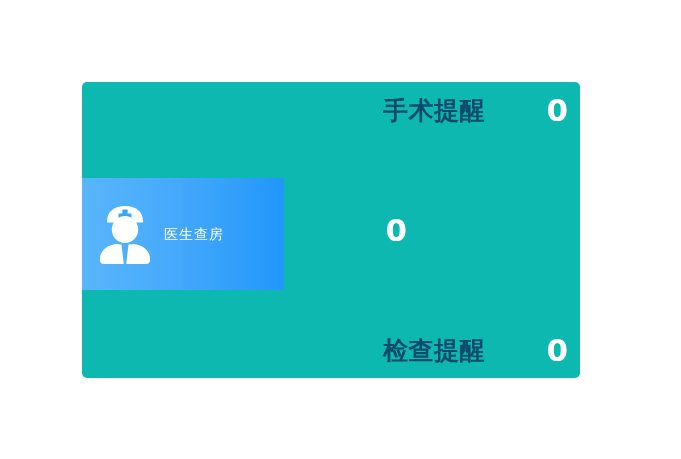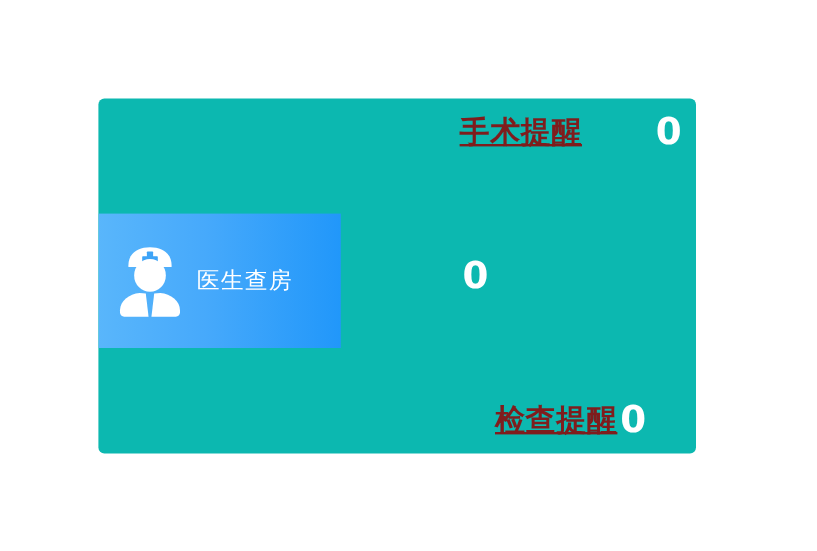--- a/index.html
+++ b/index.html
@@ -49,21 +49,21 @@
 
   .doctor-icon {
     width: 58px;
     height: 62px;
     flex: 0 0 auto;
     display: block;
   }
 
   .feature-label {
     color: #ffffff;
-    font-size: 19px;
+    font-size: 14px;
     font-weight: 500;
     letter-spacing: 1px;
     margin-left: 10px;
     white-space: nowrap;
     line-height: 1;
   }
 
   
   .reminders {
     position: absolute;
@@ -77,30 +77,29 @@
     position: absolute;
     left: 0;
     width: 185px;
     height: 40px;
     display: flex;
     align-items: center;
     justify-content: space-between;
   }
   .reminder-row.r1 { top: 8px; }
   .reminder-row.r2 { top: 128px; }
-  .reminder-row.r3 { top: 248px; justify-content: center; }
+  .reminder-row.r3 { top: 248px; }
 
   .reminder-label {
-    color: #7f1d1d;
+    color: #0c4a6e;
     font-size: 25px;
     font-weight: 700;
     letter-spacing: 0.5px;
     white-space: nowrap;
     line-height: 1;
-    text-decoration: underline;
   }
 
   .reminder-count {
     color: #ffffff;
     font-size: 31px;
     font-weight: 700;
     line-height: 1;
     min-width: 24px;
     text-align: right;
     font-family: "DejaVu Sans", "Liberation Sans", sans-serif;

